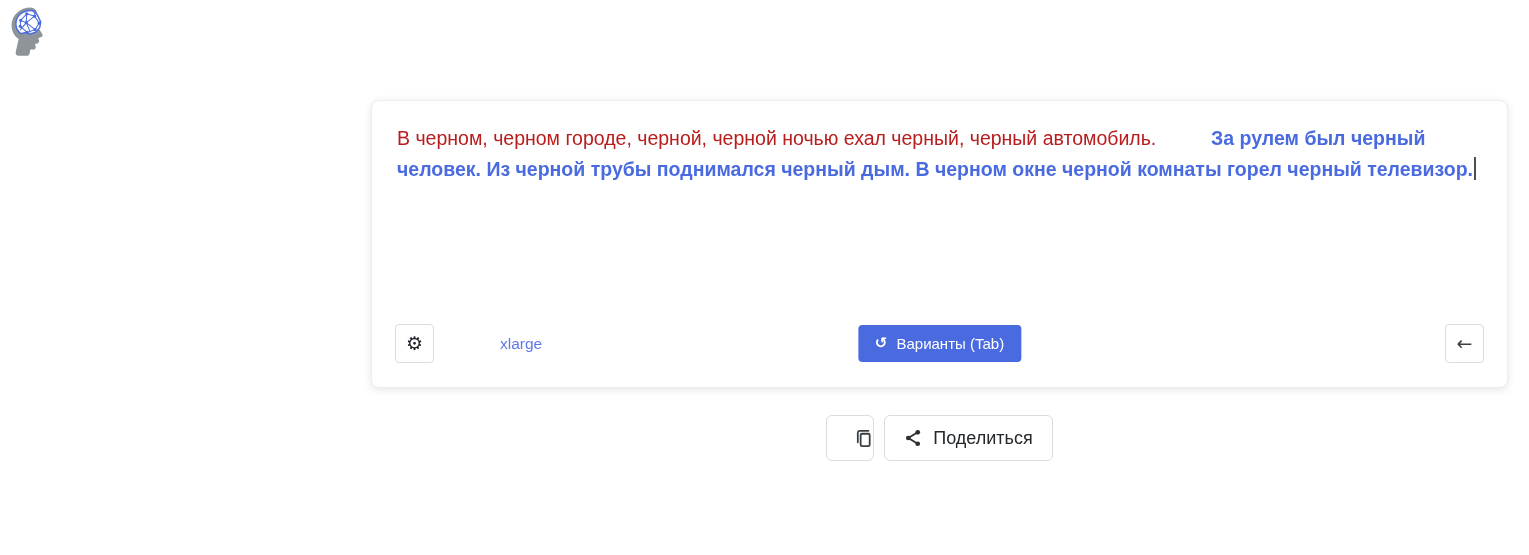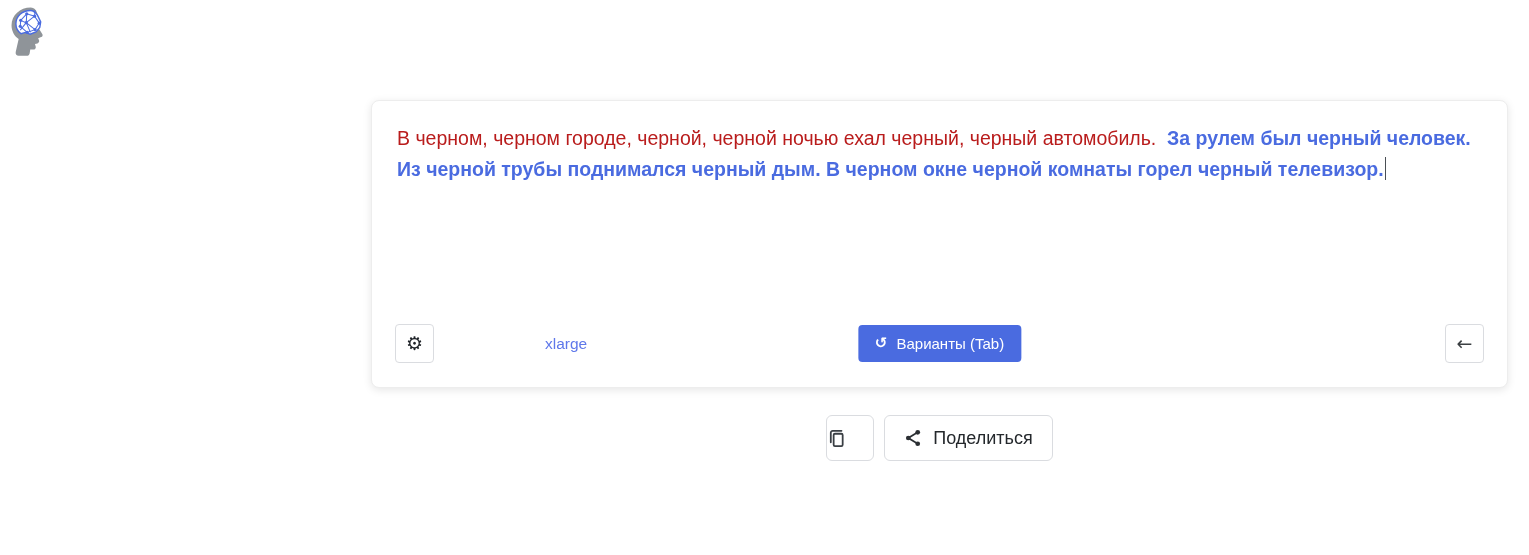--- a/index.html
+++ b/index.html
@@ -32,21 +32,21 @@
     border-radius: 8px;
     box-shadow: 0 2px 8px rgba(0,0,0,0.10);
   }
   .editor-text {
     position: absolute; left: 25px; right: 25px; top: 22px;
     font-size: 19.5px; line-height: 30.5px;
     white-space: pre-wrap;
     cursor: text;
   }
   .prompt { color: #b91c1c; }
-  .generated { color: #4a6be0; font-weight: 700; }
+  .generated { color: #4a6be0; font-weight: 700; margin-left: 44px; }
   .caret {
     display: inline-block;
     width: 1.5px; height: 23px;
     background: #4a4f55;
     vertical-align: -4px;
     margin-left: 1px;
   }
 
   .controls {
     position: absolute; left: 23px; right: 23px; bottom: 24px;
@@ -59,21 +59,21 @@
     border: 1px solid #dadce0;
     border-radius: 4px;
     display: flex; align-items: center; justify-content: center;
     cursor: pointer;
     color: #1f2328;
   }
   .uni-icon { font-family: "DejaVu Sans", sans-serif; line-height: 1; }
   .gear-glyph { font-size: 19px; color: #1f2328; }
   .arrow-glyph { font-size: 19px; color: #3c4043; }
   .model-link {
-    margin-left: 111px;
+    margin-left: 66px;
     font-size: 15.5px;
     color: #5f78ea;
     text-decoration: none;
     cursor: pointer;
   }
   .variants-btn {
     position: absolute; left: 50%; top: 1px;
     transform: translateX(-50%);
     height: 37px;
     padding: 0 17px;
@@ -92,21 +92,21 @@
   .actions-row {
     position: absolute; left: 371px; top: 415px;
     width: 1137px; height: 46px;
     display: flex; justify-content: center; align-items: center; gap: 10px;
   }
   .action-btn {
     height: 46px;
     background: #fff;
     border: 1px solid #dadce0;
     border-radius: 6px;
-    display: flex; align-items: center; justify-content: flex-start;
+    display: flex; align-items: center; justify-content: flex-end;
     cursor: pointer;
     font-family: "Liberation Sans", sans-serif;
   }
   .copy-btn { width: 48px; }
   .share-btn { padding: 0 19px; gap: 11px; font-size: 18px; color: #24282c; }
   .svg-icon { display: block; }
 </style>
 </head>
 <body>
 

